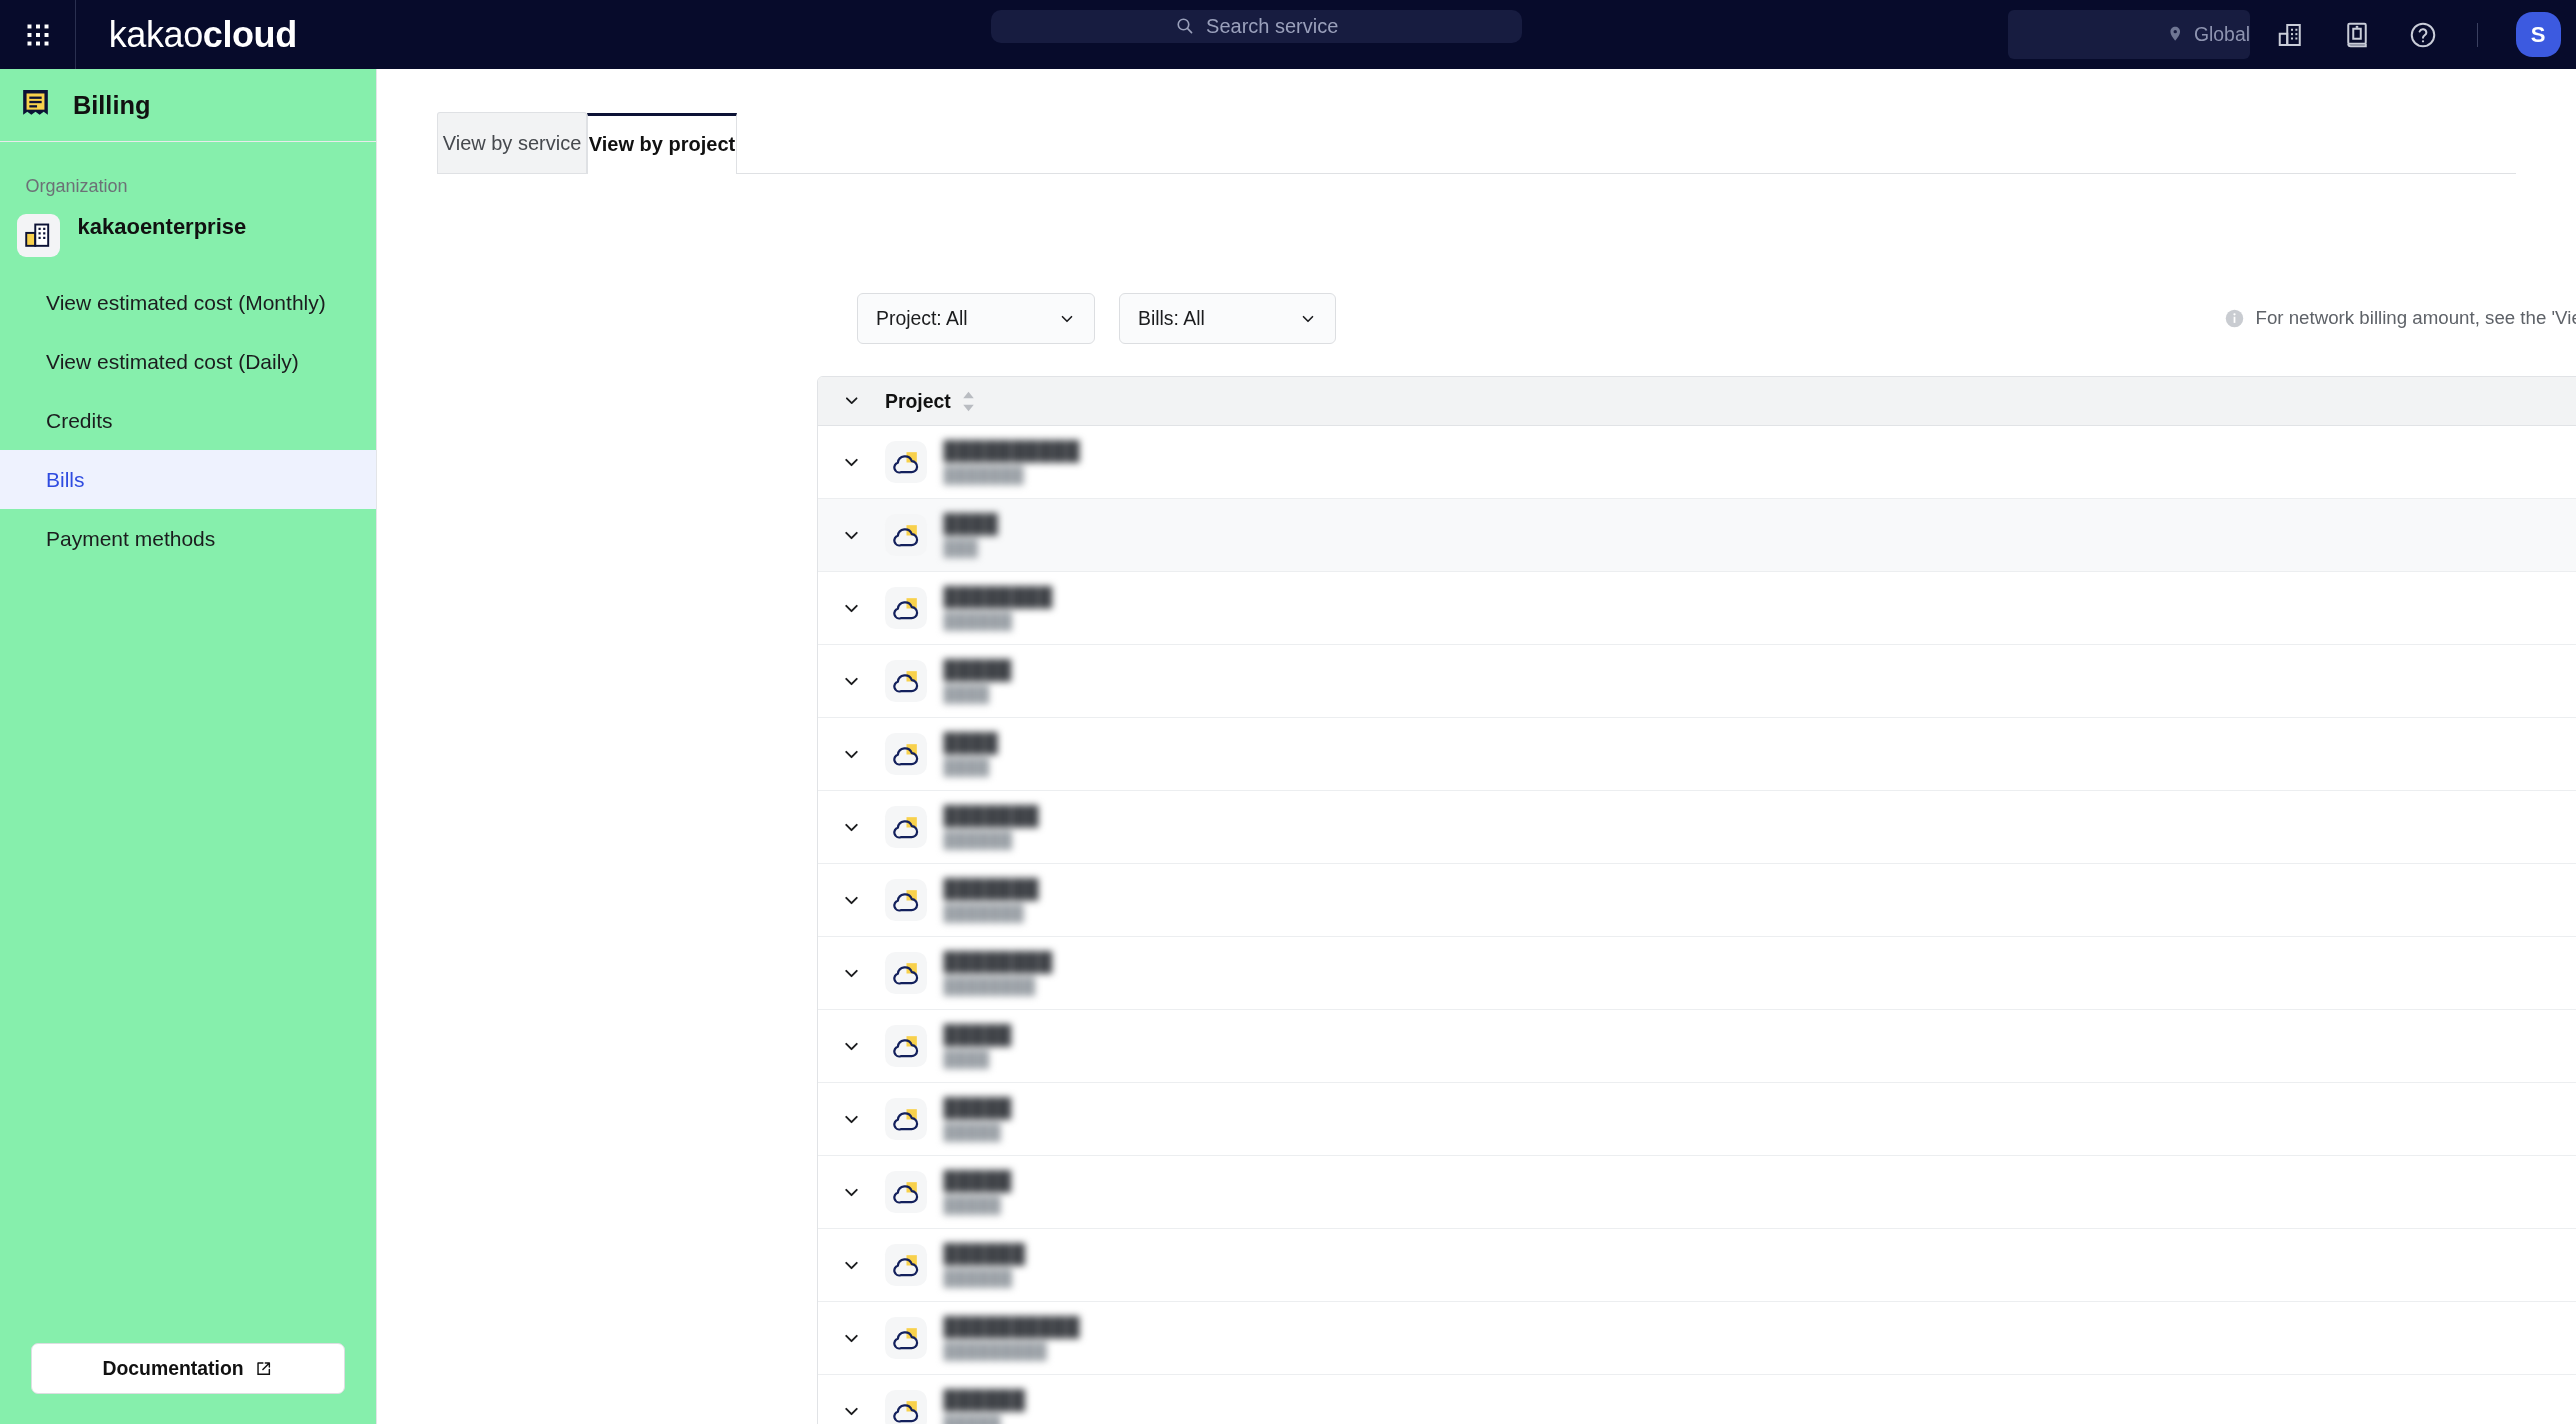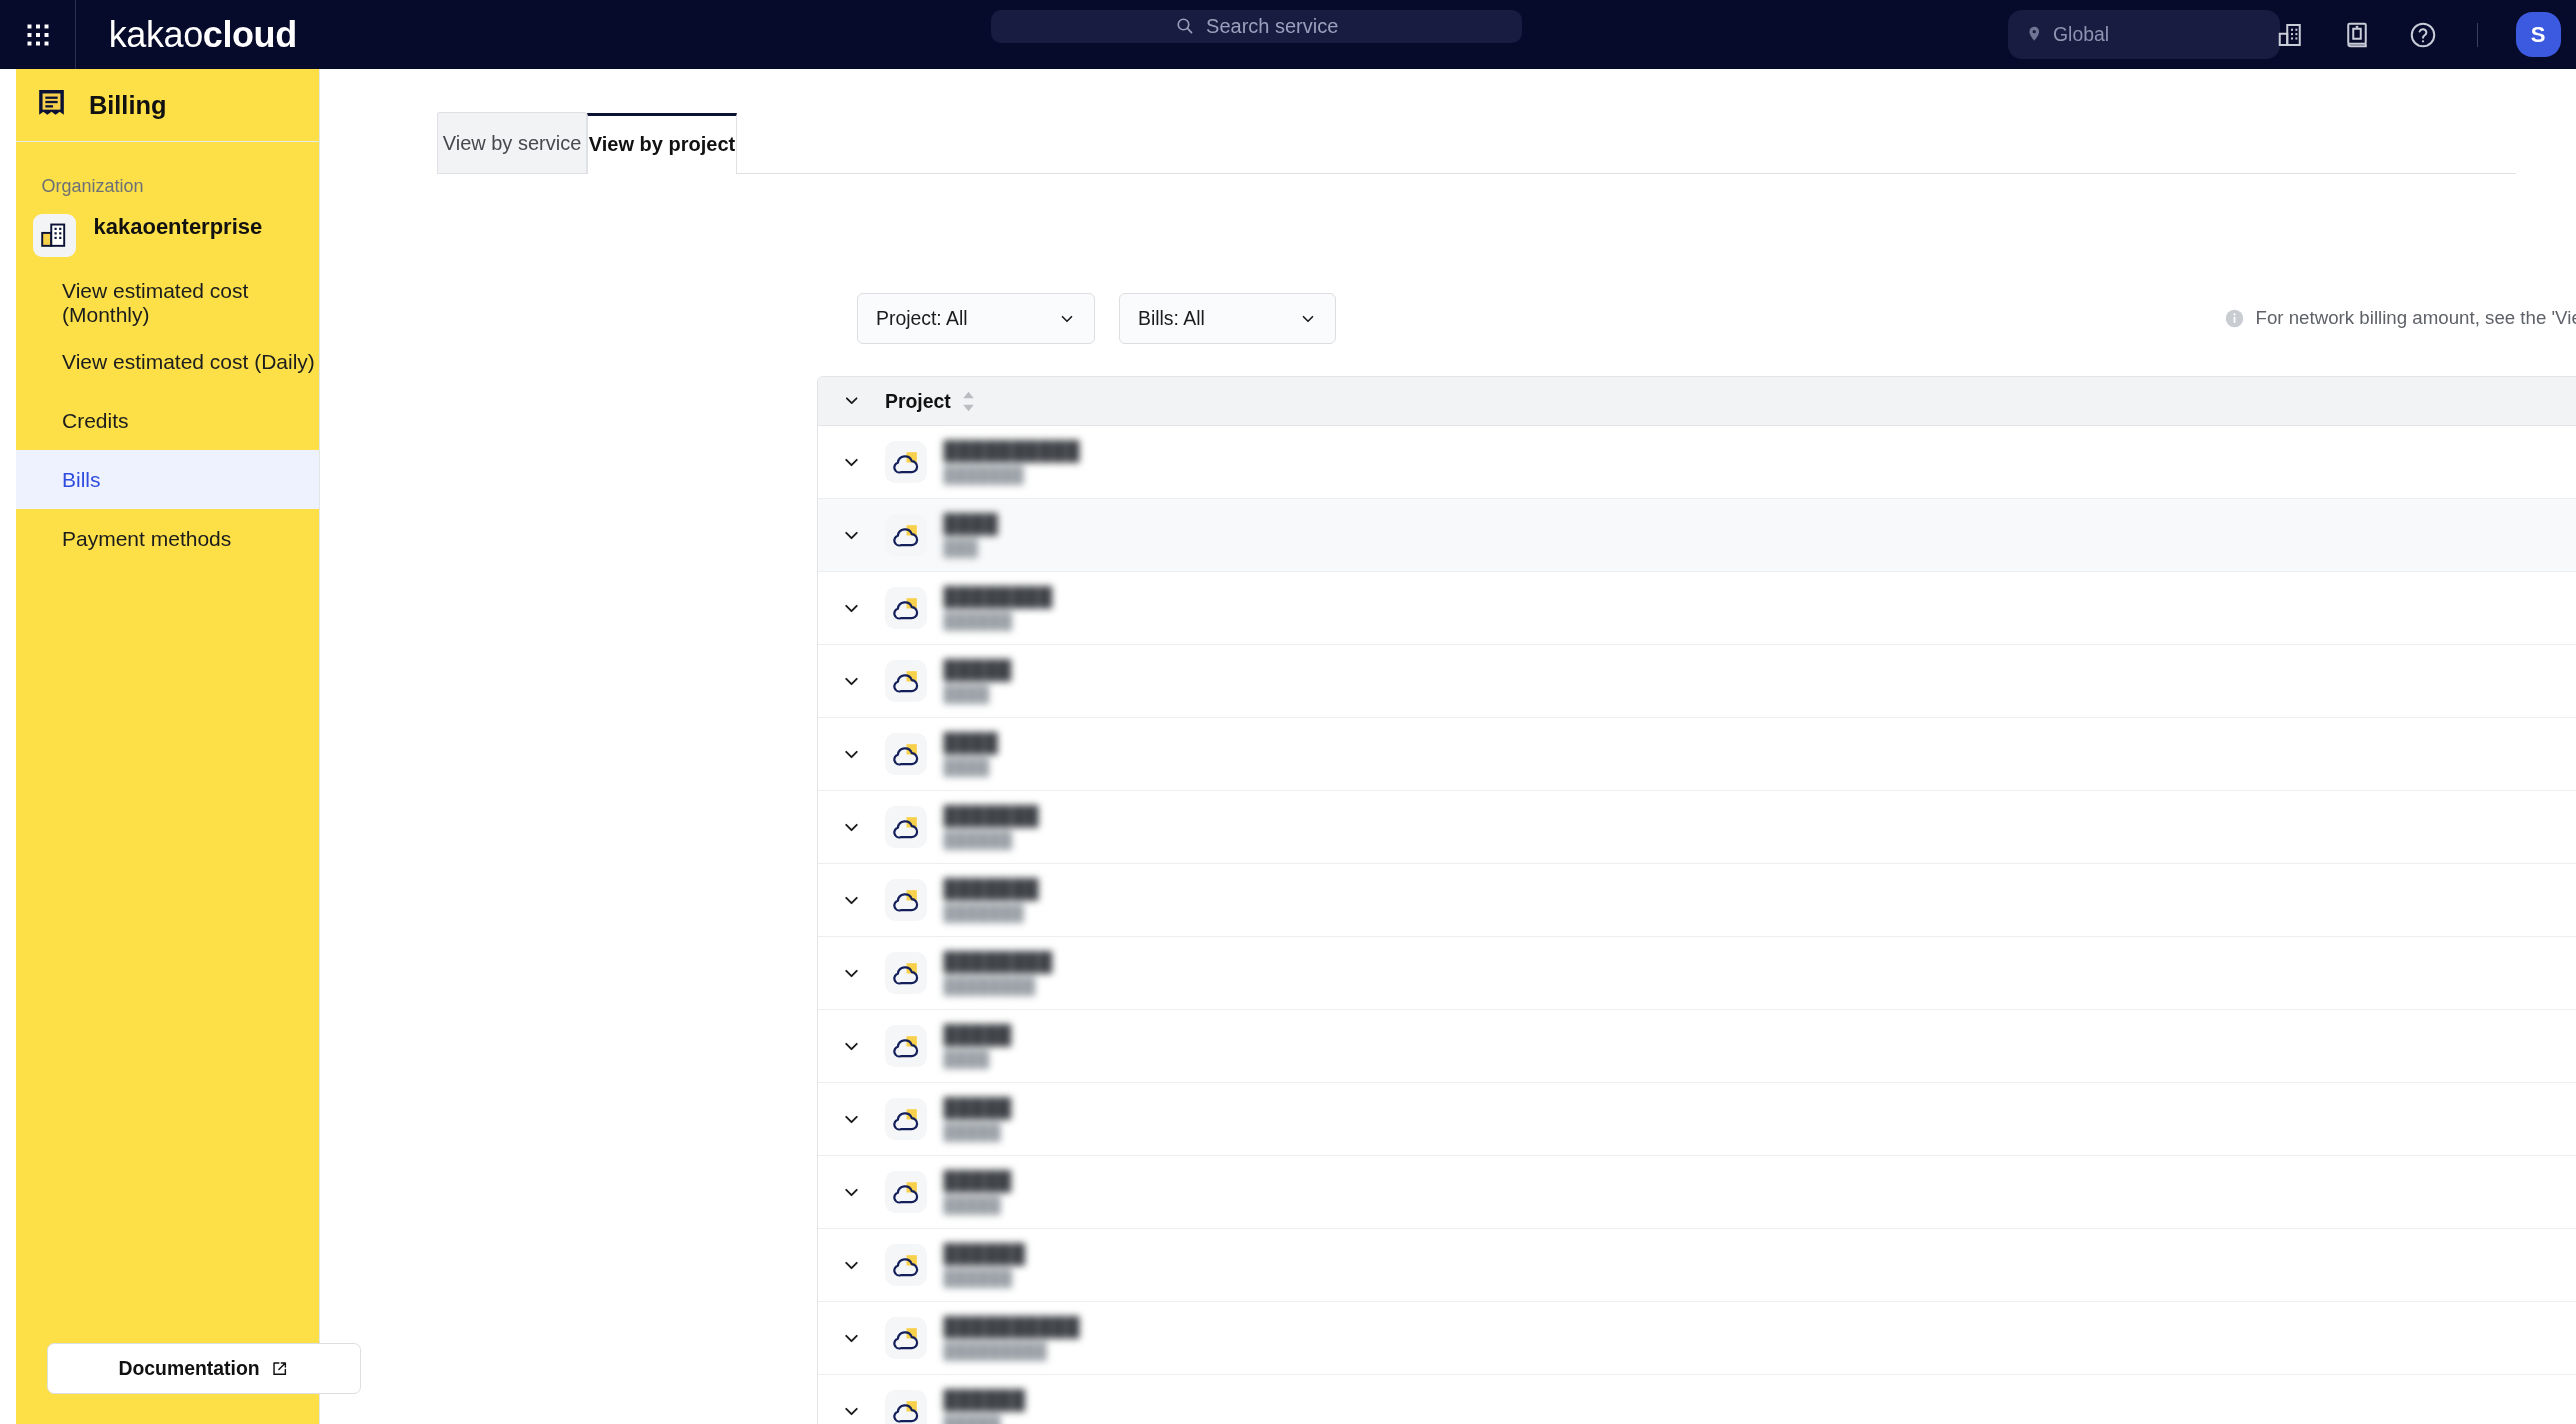--- a/index.html
+++ b/index.html
@@ -45,26 +45,27 @@
     gap: 12px;
     cursor: text;
   }
   .search-box .mag { width: 19.4px; height: 19.4px; }
   .search-box .sp {
     color: #9aa0bb; font-size: 20px;
   }
 
   .region-box {
     position: absolute; left: 2008px; top: 9.7px;
-    width: 272px; height: 49px;
+    width: 242px; height: 49px;
     background: #171c40;
-    border-radius: 14px;
+    border-radius: 6px;
     display: flex; align-items: center;
     padding-left: 18px; gap: 10.5px;
     cursor: pointer;
+    justify-content: flex-end;
   }
   .region-box .pin { width: 16.5px; height: 19.4px; }
   .region-box .rl { color: #8e94b0; font-size: 19.4px; }
 
   .topicons {
     position: absolute; left: 2274px; top: 0;
     height: 69px; display: flex; align-items: center; gap: 33px;
   }
   .topicon { width: 33px; height: 33px; cursor: pointer; display:flex; align-items:center; justify-content:center;}
   .topicon svg { width: 30px; height: 30px; }
@@ -76,23 +77,23 @@
     width: 45px; height: 45px;
     border-radius: 16.5px;
     background: #3c5ae0;
     color: #fff; font-size: 22px; font-weight: 700;
     display: flex; align-items: center; justify-content: center;
     cursor: pointer;
   }
 
   
   .sidebar {
-    position: absolute; top: 69px; left: 16px;
-    width: 304px; height: 1355px;
-    background: #fde047;
+    position: absolute; top: 69px; left: 0;
+    width: 377px; height: 1355px;
+    background: #86efac;
     border-right: 0.7px solid #e3e5e8;
   }
   .sb-header {
     height: 73px;
     display: flex; align-items: center;
     padding-left: 16.5px; gap: 19.4px;
     border-bottom: 0.7px solid #e9eaec;
   }
   .sb-header .bicon { width: 37px; height: 37px; }
   .sb-title { font-size: 25.4px; font-weight: 700; color: #111; }

